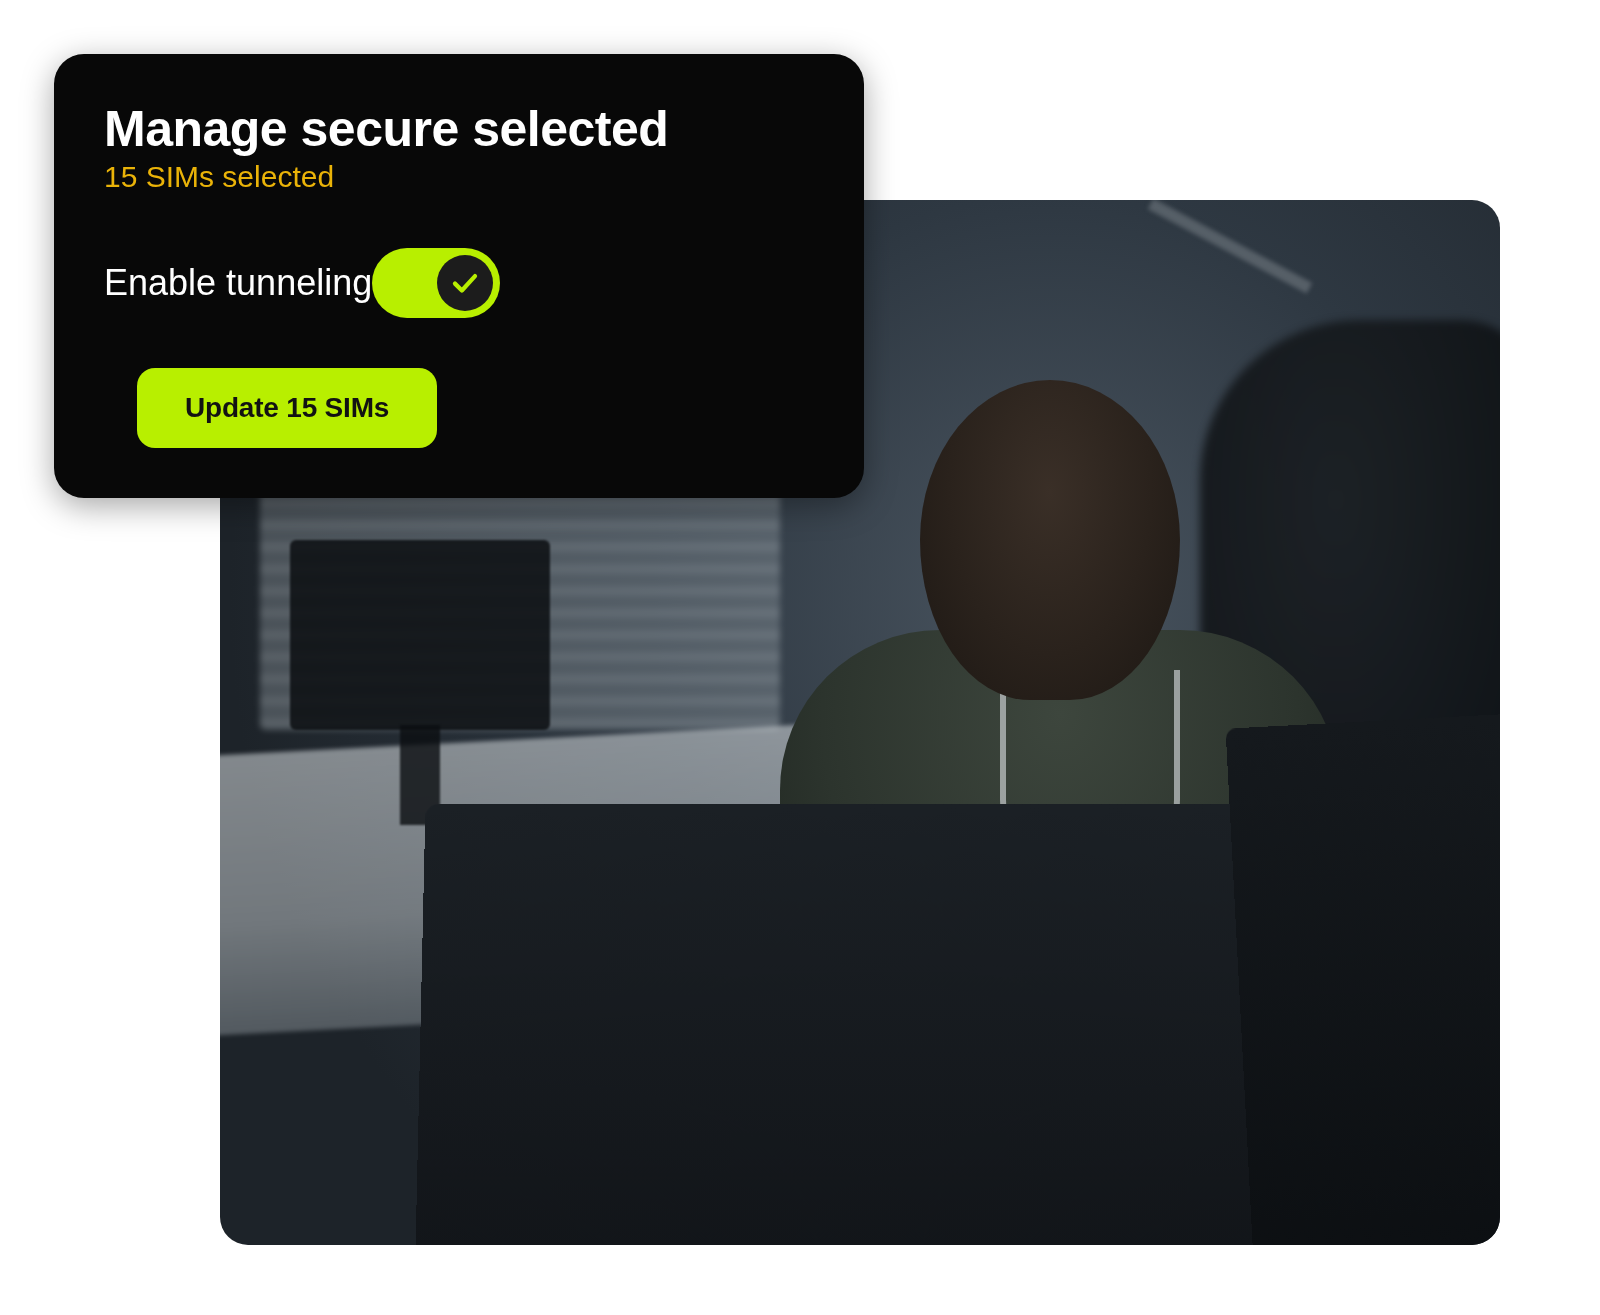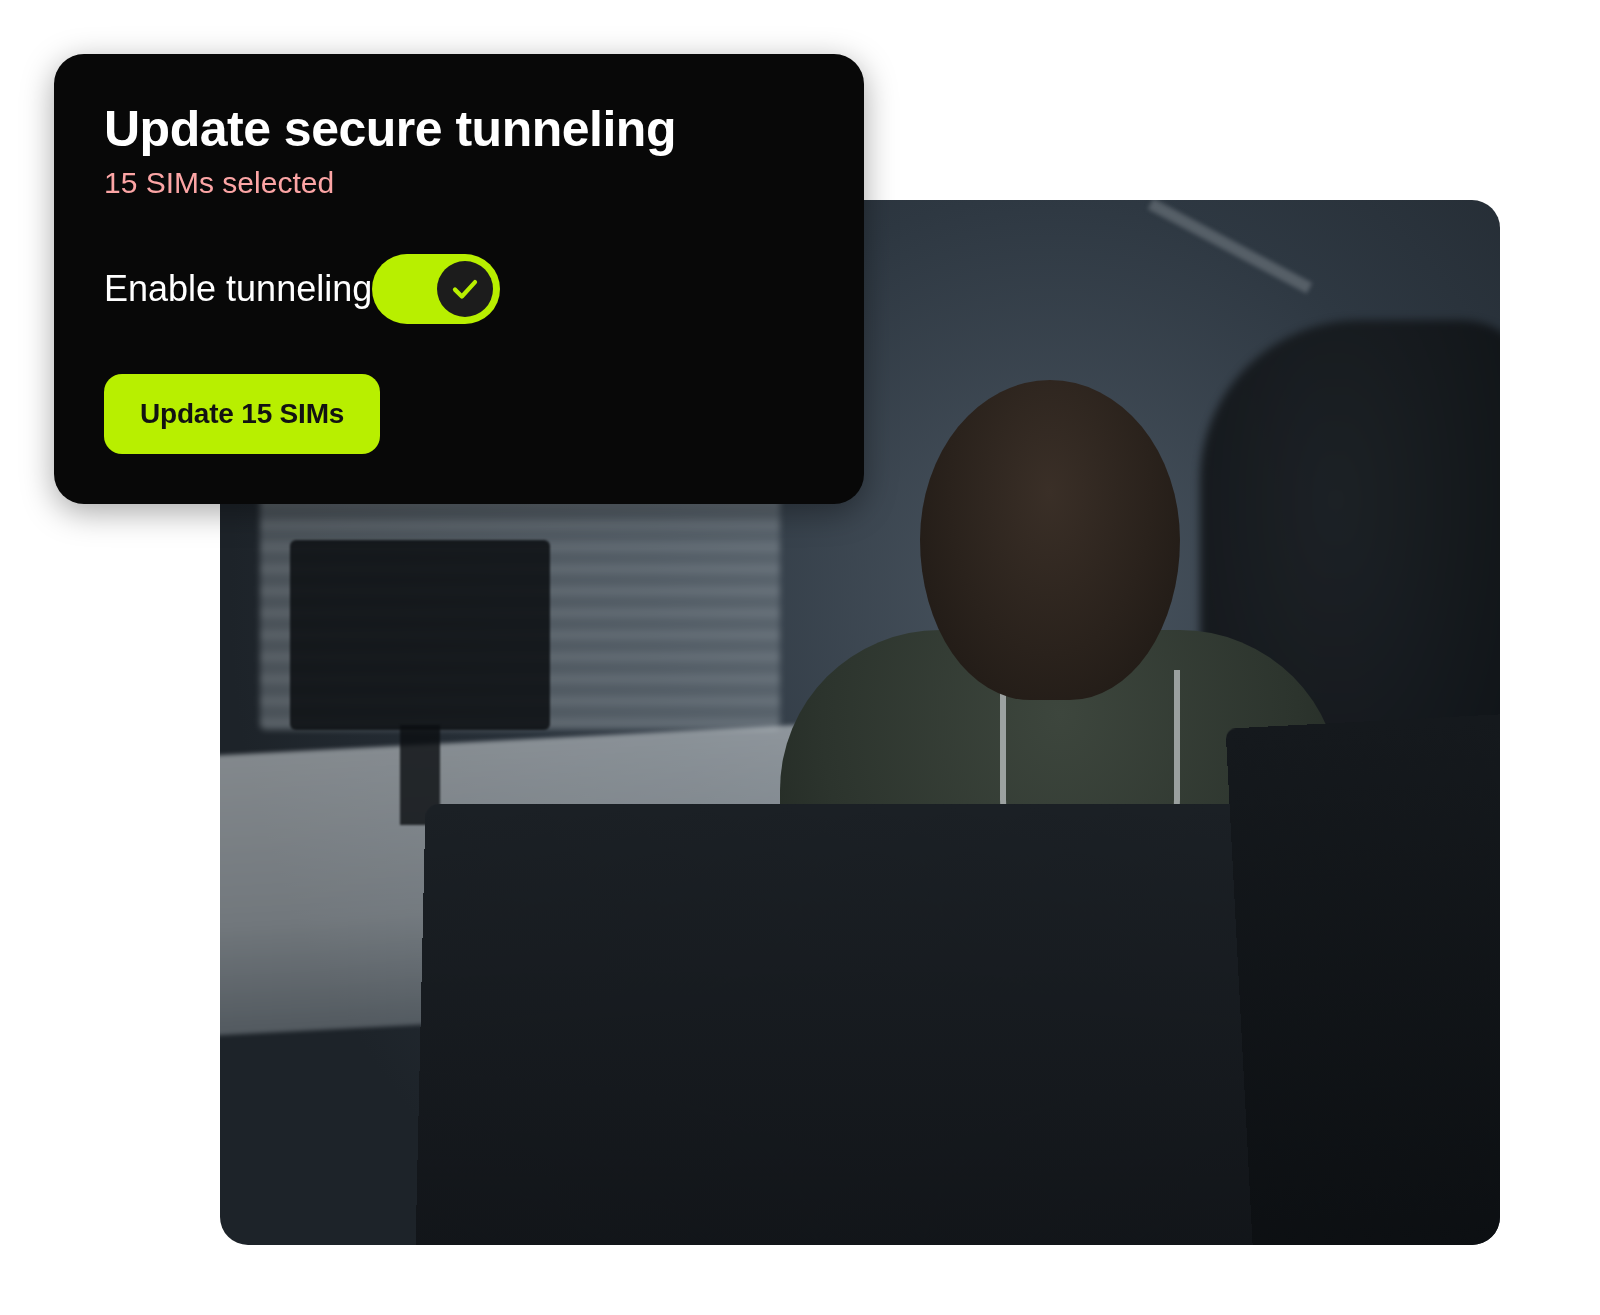--- a/index.html
+++ b/index.html
@@ -140,24 +140,24 @@
     box-shadow: 0 8px 32px rgba(0,0,0,0.35);
   }
   .card-title {
     font-size: 50px;
     font-weight: 700;
     letter-spacing: -0.5px;
     line-height: 1.1;
     color: #ffffff;
   }
   .card-subtitle {
-    margin-top: 9px;
+    margin-top: 3px;
     font-size: 30px;
     font-weight: 400;
-    color: #fca5a5;
+    color: #eab308;
   }
   .setting-row {
     margin-top: 54px;
     display: flex;
     align-items: center;
     justify-content: flex-start;
   }
   .setting-label {
     font-size: 36px;
     font-weight: 500;
@@ -191,25 +191,26 @@
   
   .primary-btn {
     margin-top: 50px;
     display: inline-flex;
     align-items: center;
     justify-content: center;
     background: #b8ef00;
     color: #121212;
     font-size: 28px;
     font-weight: 600;
-    padding: 24px 36px;
+    padding: 24px 48px;
     border-radius: 18px;
     border: none;
     cursor: pointer;
     letter-spacing: -0.2px;
+    margin-left: 33px;
   }
 </style>
 </head>
 <body>
 
 <div class="stage">
 
   <div class="photo" aria-hidden="true">
     <div class="window-blinds"></div>
     <div class="desk"></div>
@@ -218,21 +219,21 @@
     <div class="chair-back"></div>
     <div class="lamp"></div>
     <div class="torso"></div>
     <div class="lanyard"></div>
     <div class="head"></div>
     <div class="laptop-back"></div>
     <div class="second-screen"></div>
   </div>
 
   <div class="card">
-    <h1 class="card-title">Update secure tunneling</h1>
+    <h1 class="card-title">Manage secure selected</h1>
 
     <div class="card-subtitle">15 SIMs selected</div>
 
     <div class="setting-row">
       <div class="setting-label">Enable tunneling</div>
 
       <div class="toggle" role="switch" aria-checked="true">
         <div class="toggle-knob">
           <span>
             <svg width="30" height="30" viewBox="0 0 24 24" fill="none">

